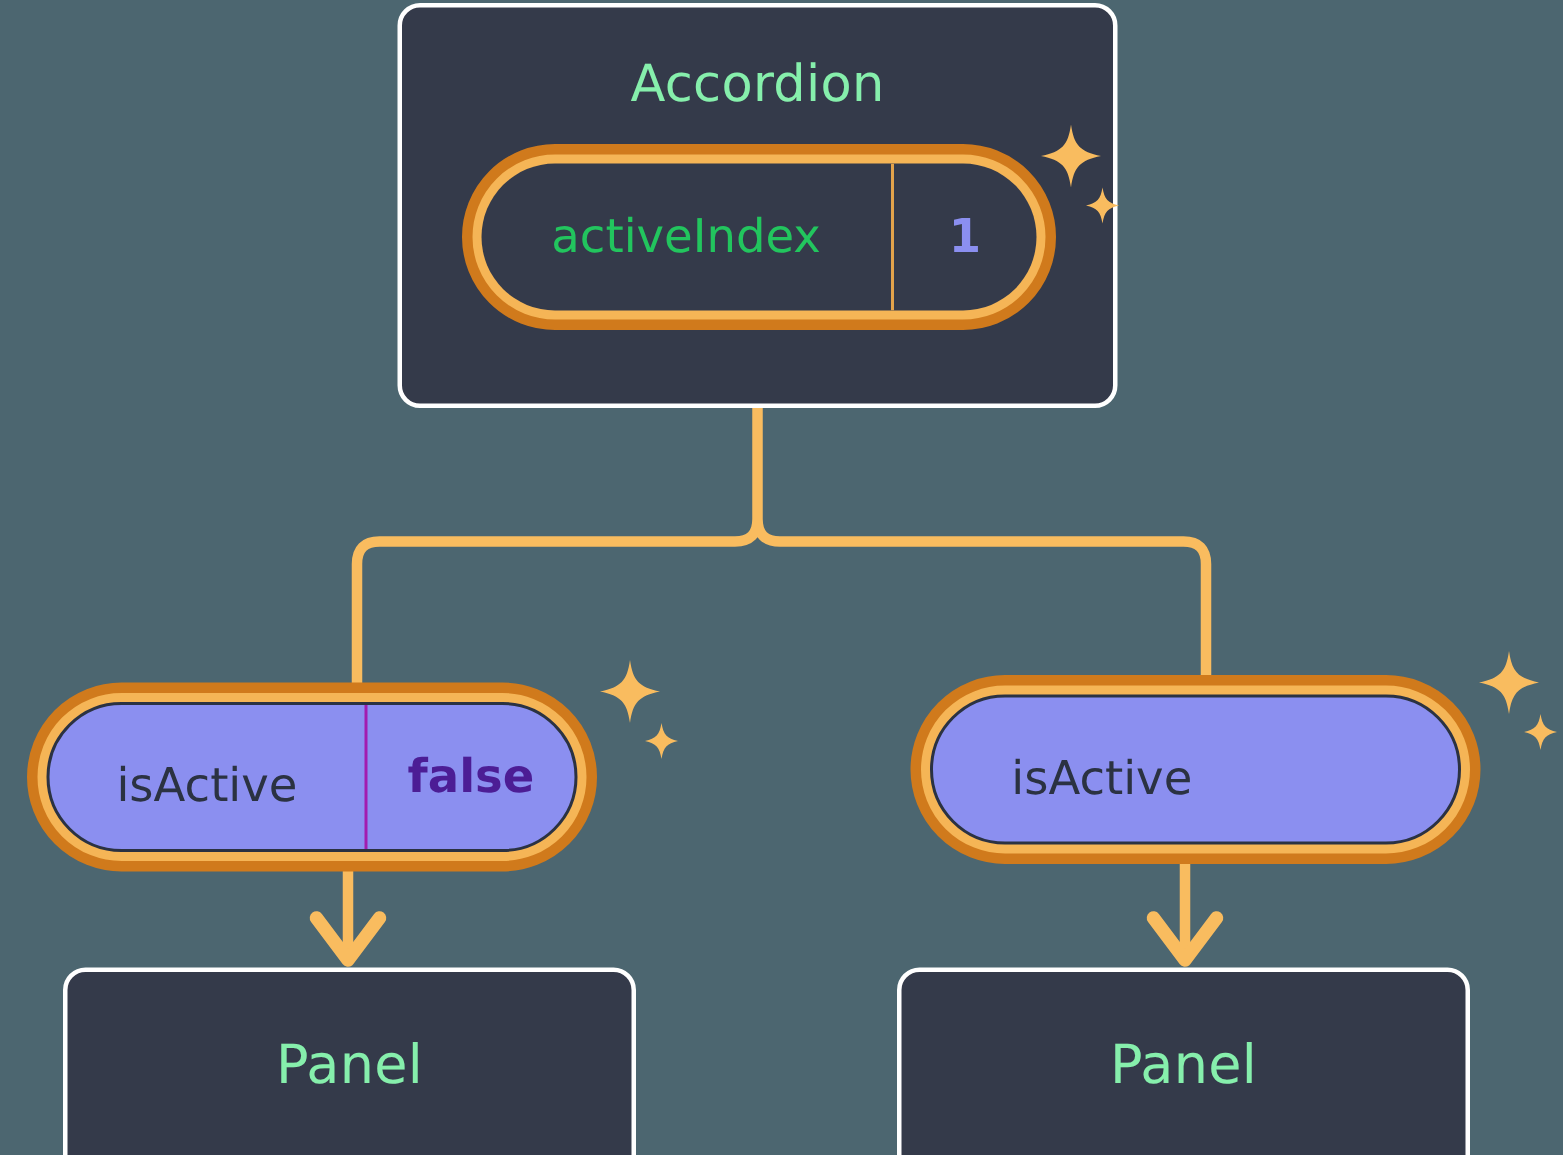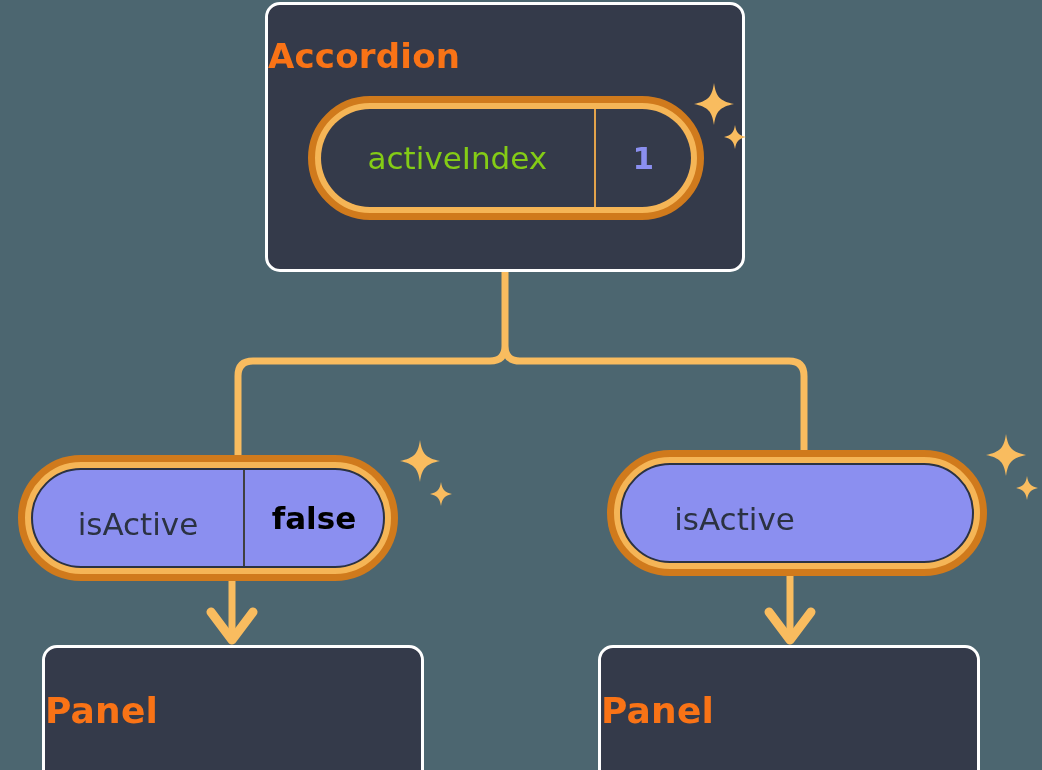--- a/index.html
+++ b/index.html
@@ -34,24 +34,24 @@
   
   .card {
     position: absolute;
     background: #343a4a;
     border: 3px solid #ffffff;
     border-radius: 15px;
     box-sizing: border-box;
   }
   .card-title {
     width: 100%;
-    text-align: left;
-    color: #f97316;
+    text-align: center;
+    color: #86efac;
     font-size: 34px;
-    font-weight: 700;
+    font-weight: 400;
     letter-spacing: 0.2px;
     line-height: 1;
   }
 
   #accordion-card {
     left: 265px;
     top: 2px;
     width: 480px;
     height: 270px;
   }
@@ -108,21 +108,21 @@
     line-height: 1;
     box-sizing: border-box;
   }
 
   
   .pill-dark .pill-inner {
     background: #343a4a;
     border: 0;
   }
   .pill-dark .pill-key {
-    color: #84cc16;
+    color: #22c55e;
     font-size: 31px;
     font-weight: 400;
   }
   .pill-dark .pill-val {
     color: #8b8ff0;
     font-size: 31px;
     font-weight: 700;
     border-left: 2px solid #e3a34b;
   }
 
@@ -131,24 +131,24 @@
     background: #8b8ff0;
     border: 2px solid #2b3242;
   }
   .pill-purple .pill-key {
     color: #2b3242;
     font-size: 31px;
     font-weight: 400;
     margin-top: 13px;
   }
   .pill-purple .pill-val {
-    color: #000000;
+    color: #4c1d95;
     font-size: 31px;
     font-weight: 700;
-    border-left: 2px solid #404040;
+    border-left: 2px solid #a21caf;
   }
 
   #pill-active-index {
     left: 308px;
     top: 96px;
     width: 396px;
     height: 124px;
   }
   #pill-active-index .pill-key { width: 292px; }
   #pill-active-index .pill-val { width: 104px; }

